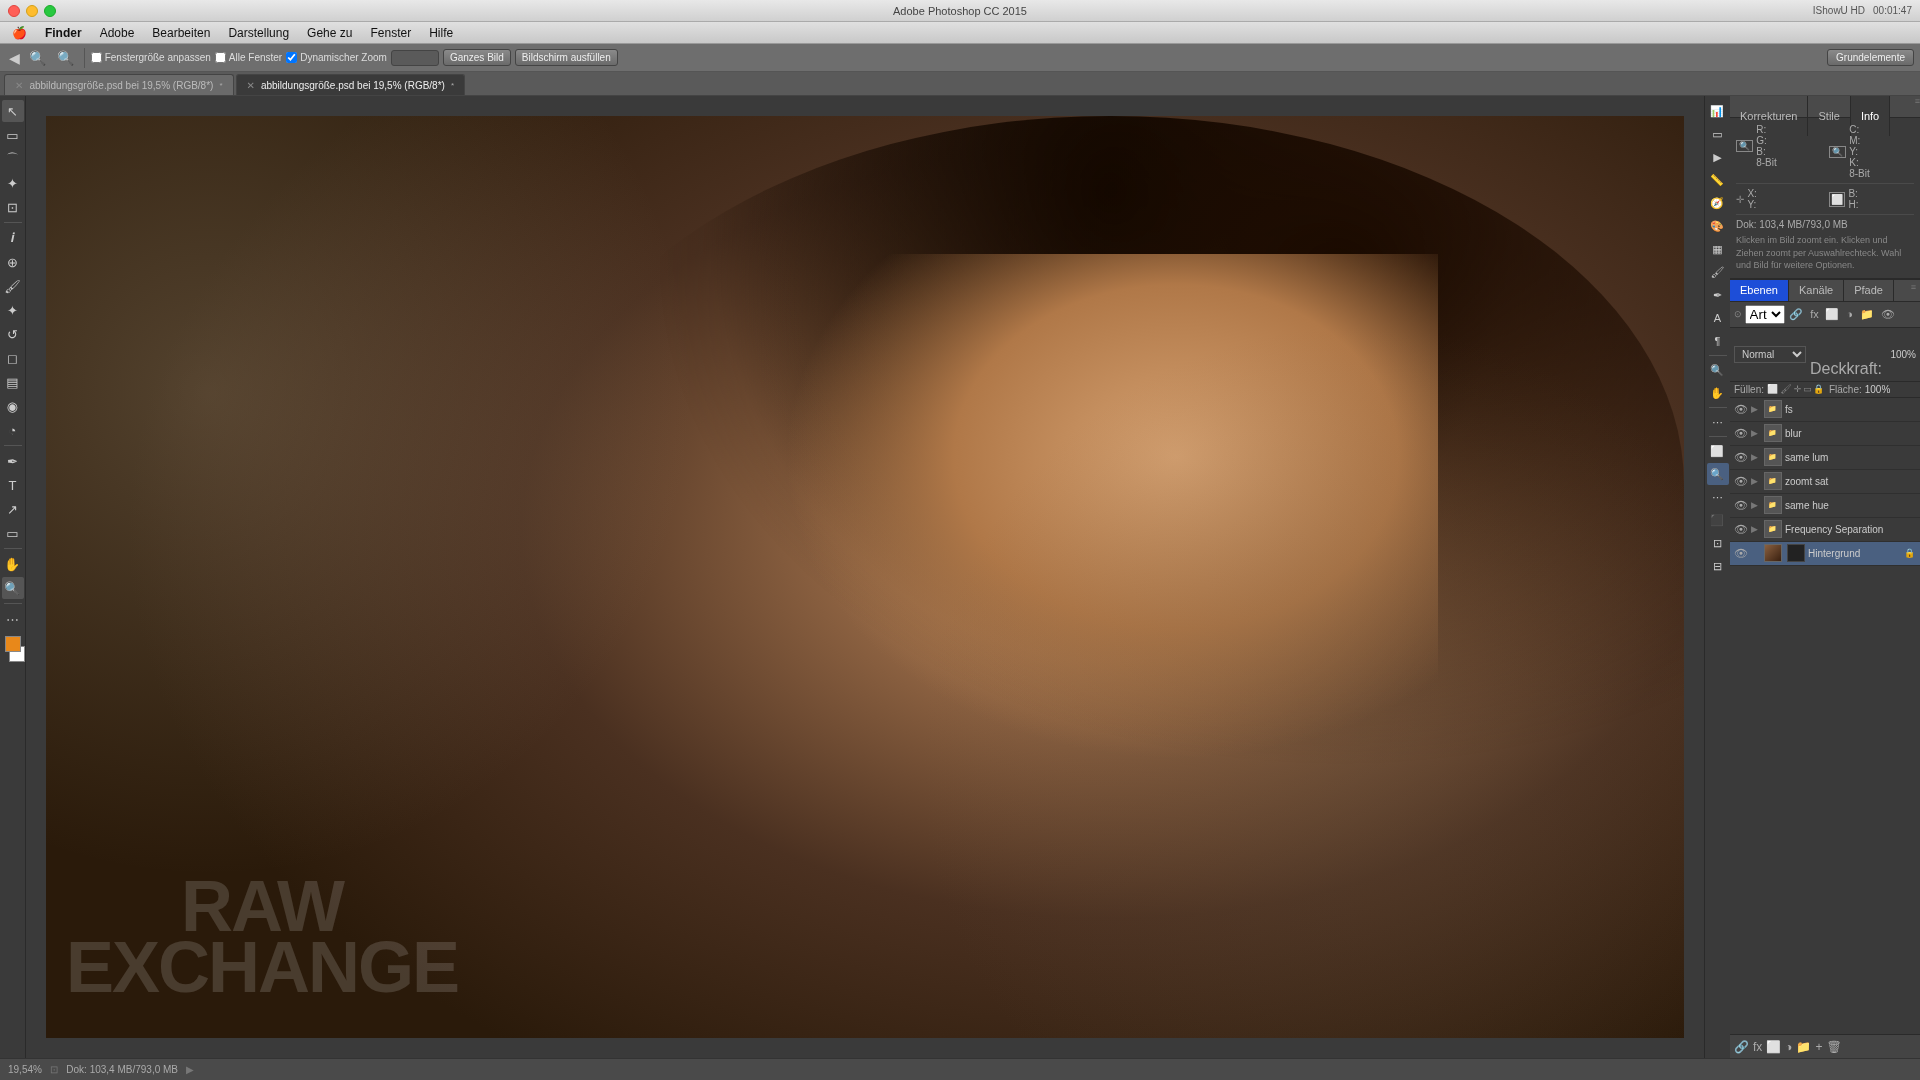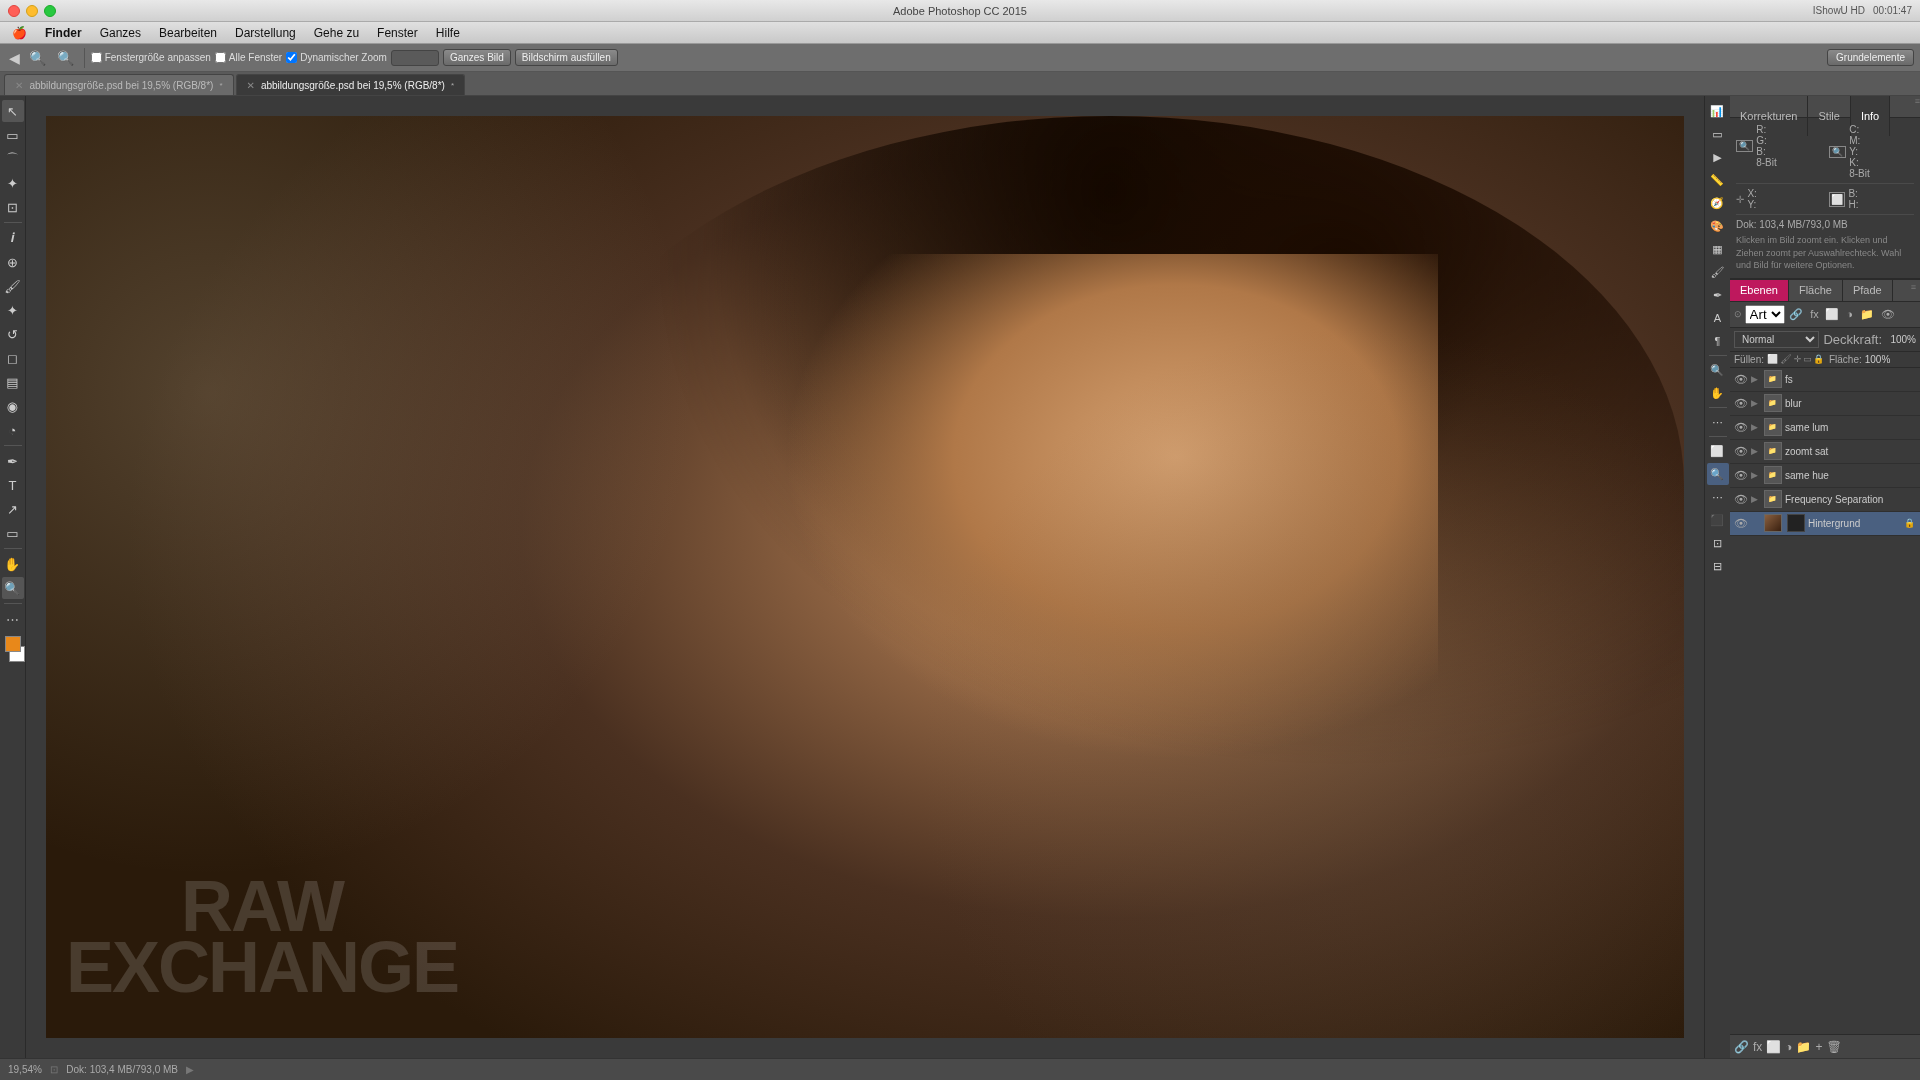--- a/index.html
+++ b/index.html
@@ -304,21 +304,21 @@
       border-bottom: 1px solid #2a2a2a;
     }
     .layers-tab {
       padding: 2px 10px;
       font-size: 11px;
       color: #bbb;
       cursor: pointer;
       border-right: 1px solid #2a2a2a;
       display: flex; align-items: center;
     }
-    .layers-tab.active { background: #be185d; color: #fff; }
+    .layers-tab.active { background: #1d4ed8; color: #fff; }
     #layers-toolbar {
       background: #444;
       padding: 3px 4px;
       display: flex;
       align-items: center;
       gap: 3px;
       border-bottom: 1px solid #2a2a2a;
     }
     .layers-icon-btn {
       background: none;
@@ -336,21 +336,21 @@
       border-bottom: 1px solid #2a2a2a;
     }
     .blend-select {
       background: #3a3a3a;
       border: 1px solid #555;
       color: #ccc;
       font-size: 10px;
       padding: 1px 3px;
       flex: 1;
     }
-    .opacity-label { font-size: 13px; color: #aaa; }
+    .opacity-label { font-size: 16px; color: #aaa; margin-top: 29px; }
     .opacity-value { font-size: 10px; color: #ccc; width: 30px; text-align: right; }
     #fill-row {
       display: flex;
       align-items: center;
       padding: 2px 4px;
       gap: 4px;
       border-bottom: 1px solid #2a2a2a;
     }
     .fill-item { display: flex; align-items: center; gap: 3px; font-size: 10px; color: #aaa; flex: 1; }
     .fill-value { color: #ccc; }
@@ -504,21 +504,21 @@
   <span id="app-title">Adobe Photoshop CC 2015</span>
   <div class="mac-right-icons">
     <span>IShowU HD</span>
     <span>00:01:47</span>
   </div>
 </div>
 
 <div id="menu-bar">
   <span class="menu-item menu-finder">🍎</span>
   <span class="menu-item menu-finder">Finder</span>
-  <span class="menu-item">Ganzes</span>
+  <span class="menu-item">Adobe</span>
   <span class="menu-item">Bearbeiten</span>
   <span class="menu-item">Darstellung</span>
   <span class="menu-item">Gehe zu</span>
   <span class="menu-item">Fenster</span>
   <span class="menu-item">Hilfe</span>
 </div>
 
 <div id="toolbar">
   <button class="toolbar-icon-btn">◀</button>
   <button class="toolbar-icon-btn">🔍</button>
@@ -698,21 +698,21 @@
           <div class="info-separator"></div>
 
           <div class="info-doc">Dok: 103,4 MB/793,0 MB</div>
           <div class="info-hint">Klicken im Bild zoomt ein. Klicken und Ziehen zoomt per Auswahlrechteck. Wahl und Bild für weitere Optionen.</div>
         </div>
       </div>
 
       <div id="layers-panel">
         <div id="layers-tabs">
           <div class="layers-tab active">Ebenen</div>
-          <div class="layers-tab">Fläche</div>
+          <div class="layers-tab">Kanäle</div>
           <div class="layers-tab">Pfade</div>
           <div style="flex:1;"></div>
           <div class="panel-arrow" style="padding:2px 4px;">≡</div>
         </div>
 
         <div id="layers-toolbar">
           <span style="font-size:9px;color:#888;">⊙</span>
           <select class="layer-type-select">
             <option>Art</option>
           </select>

